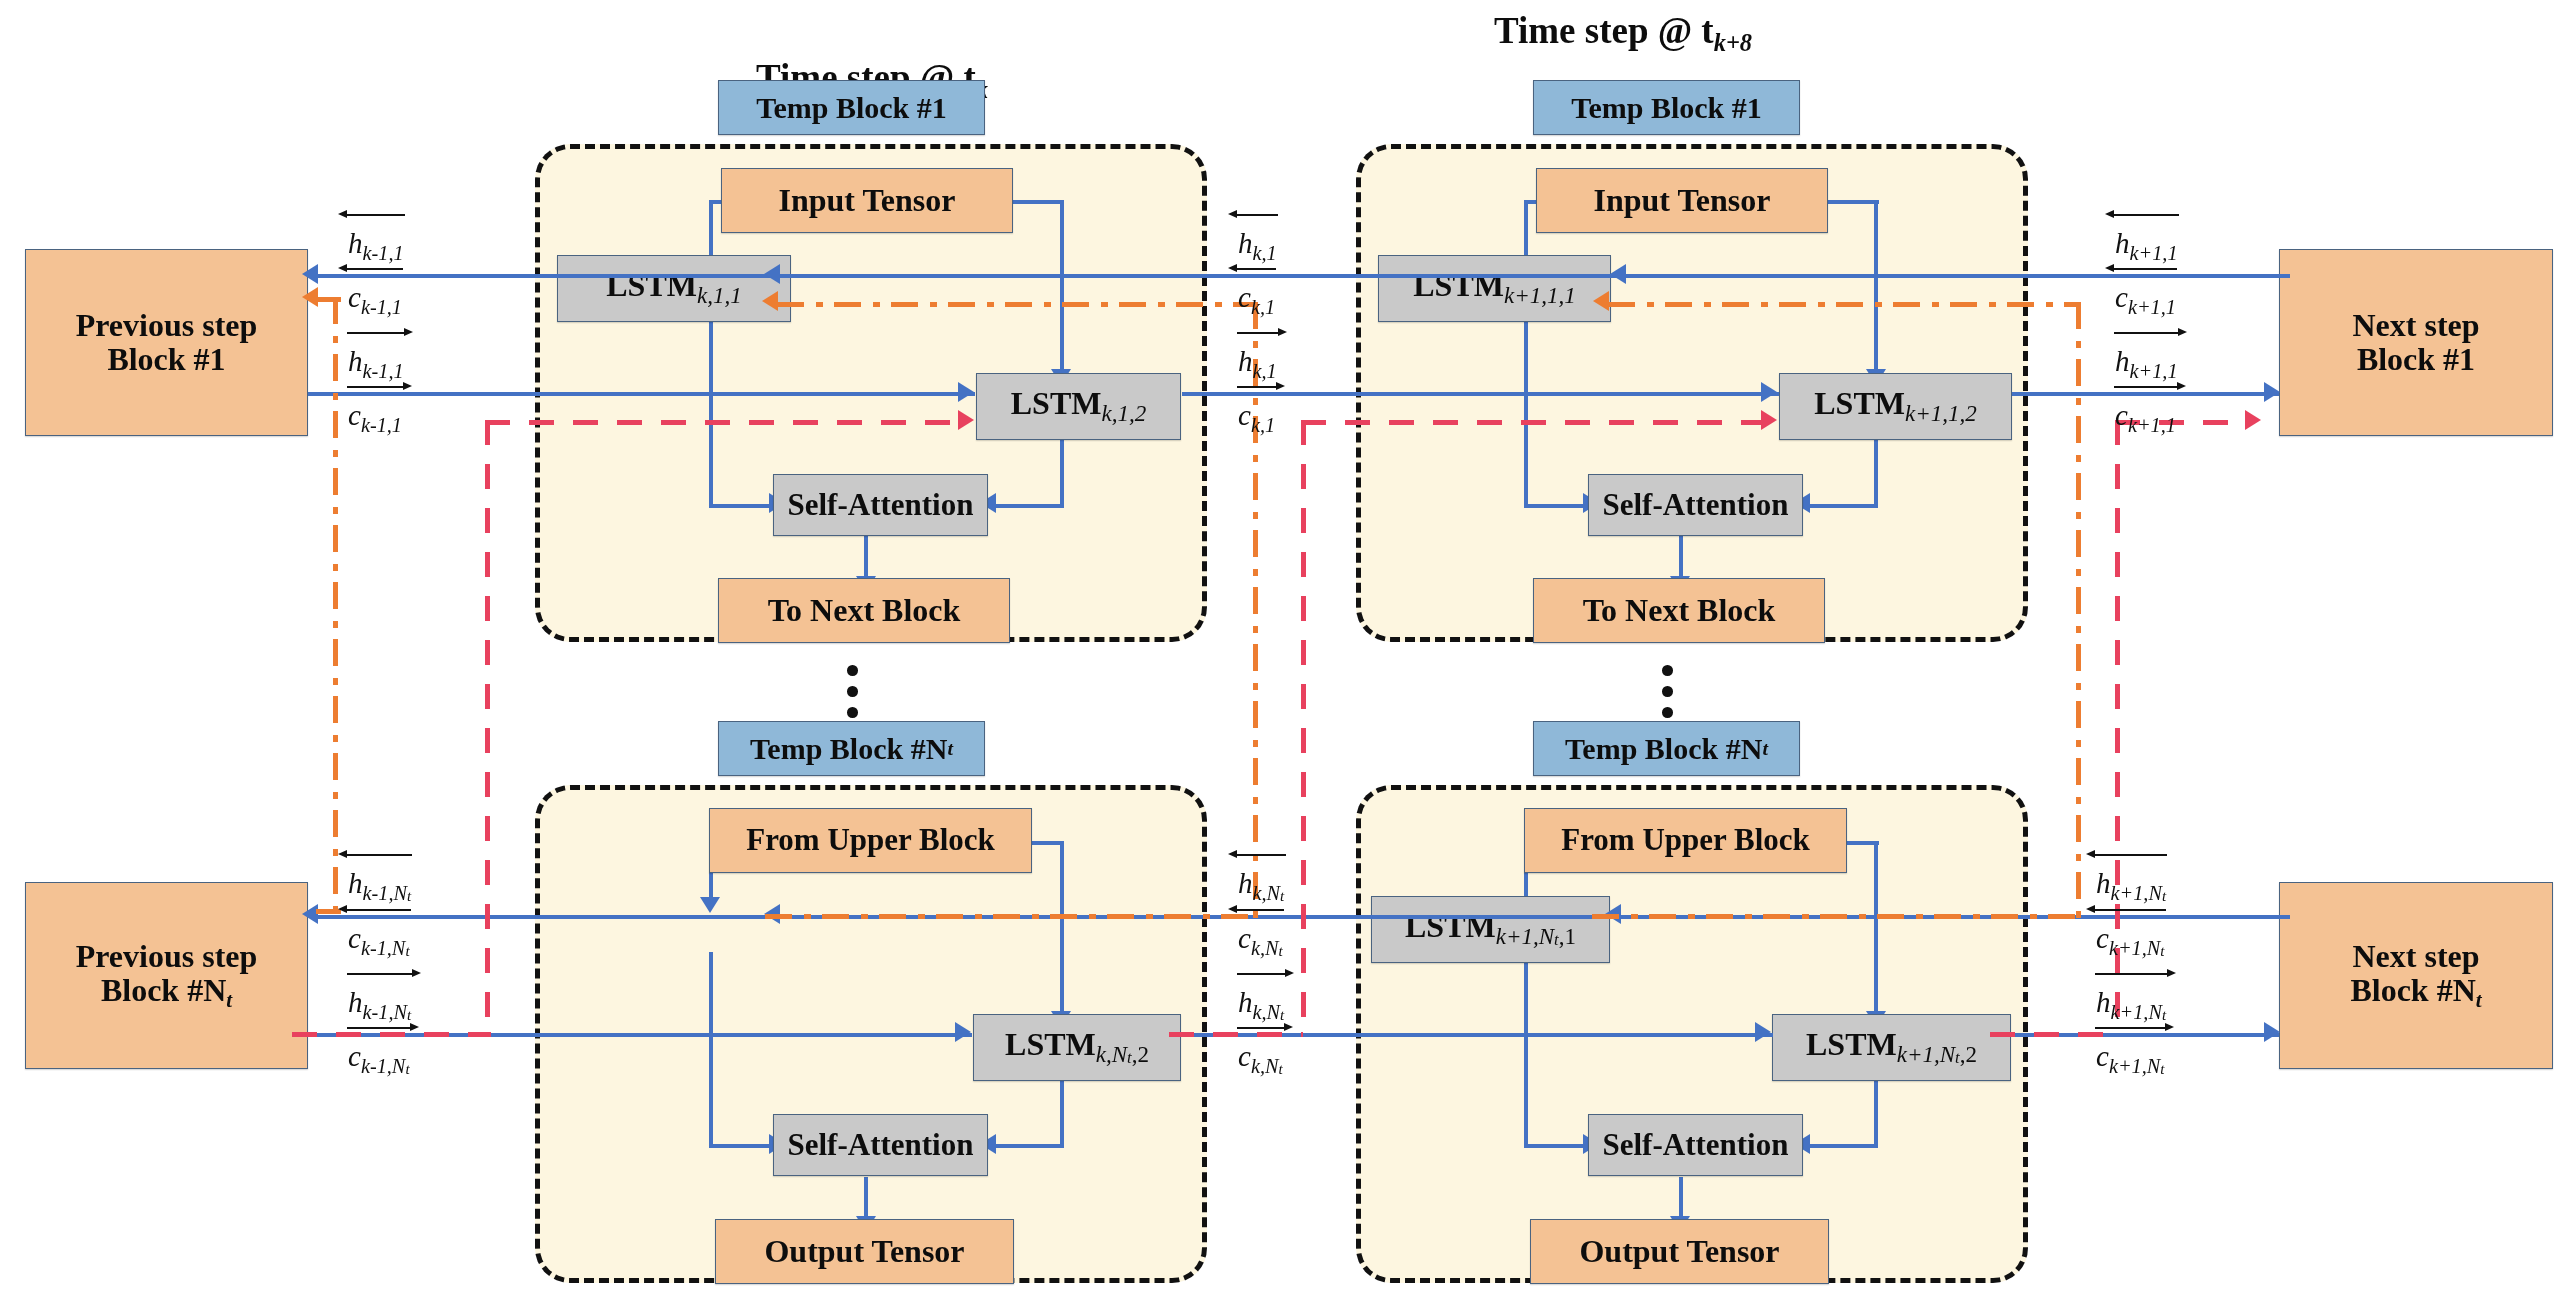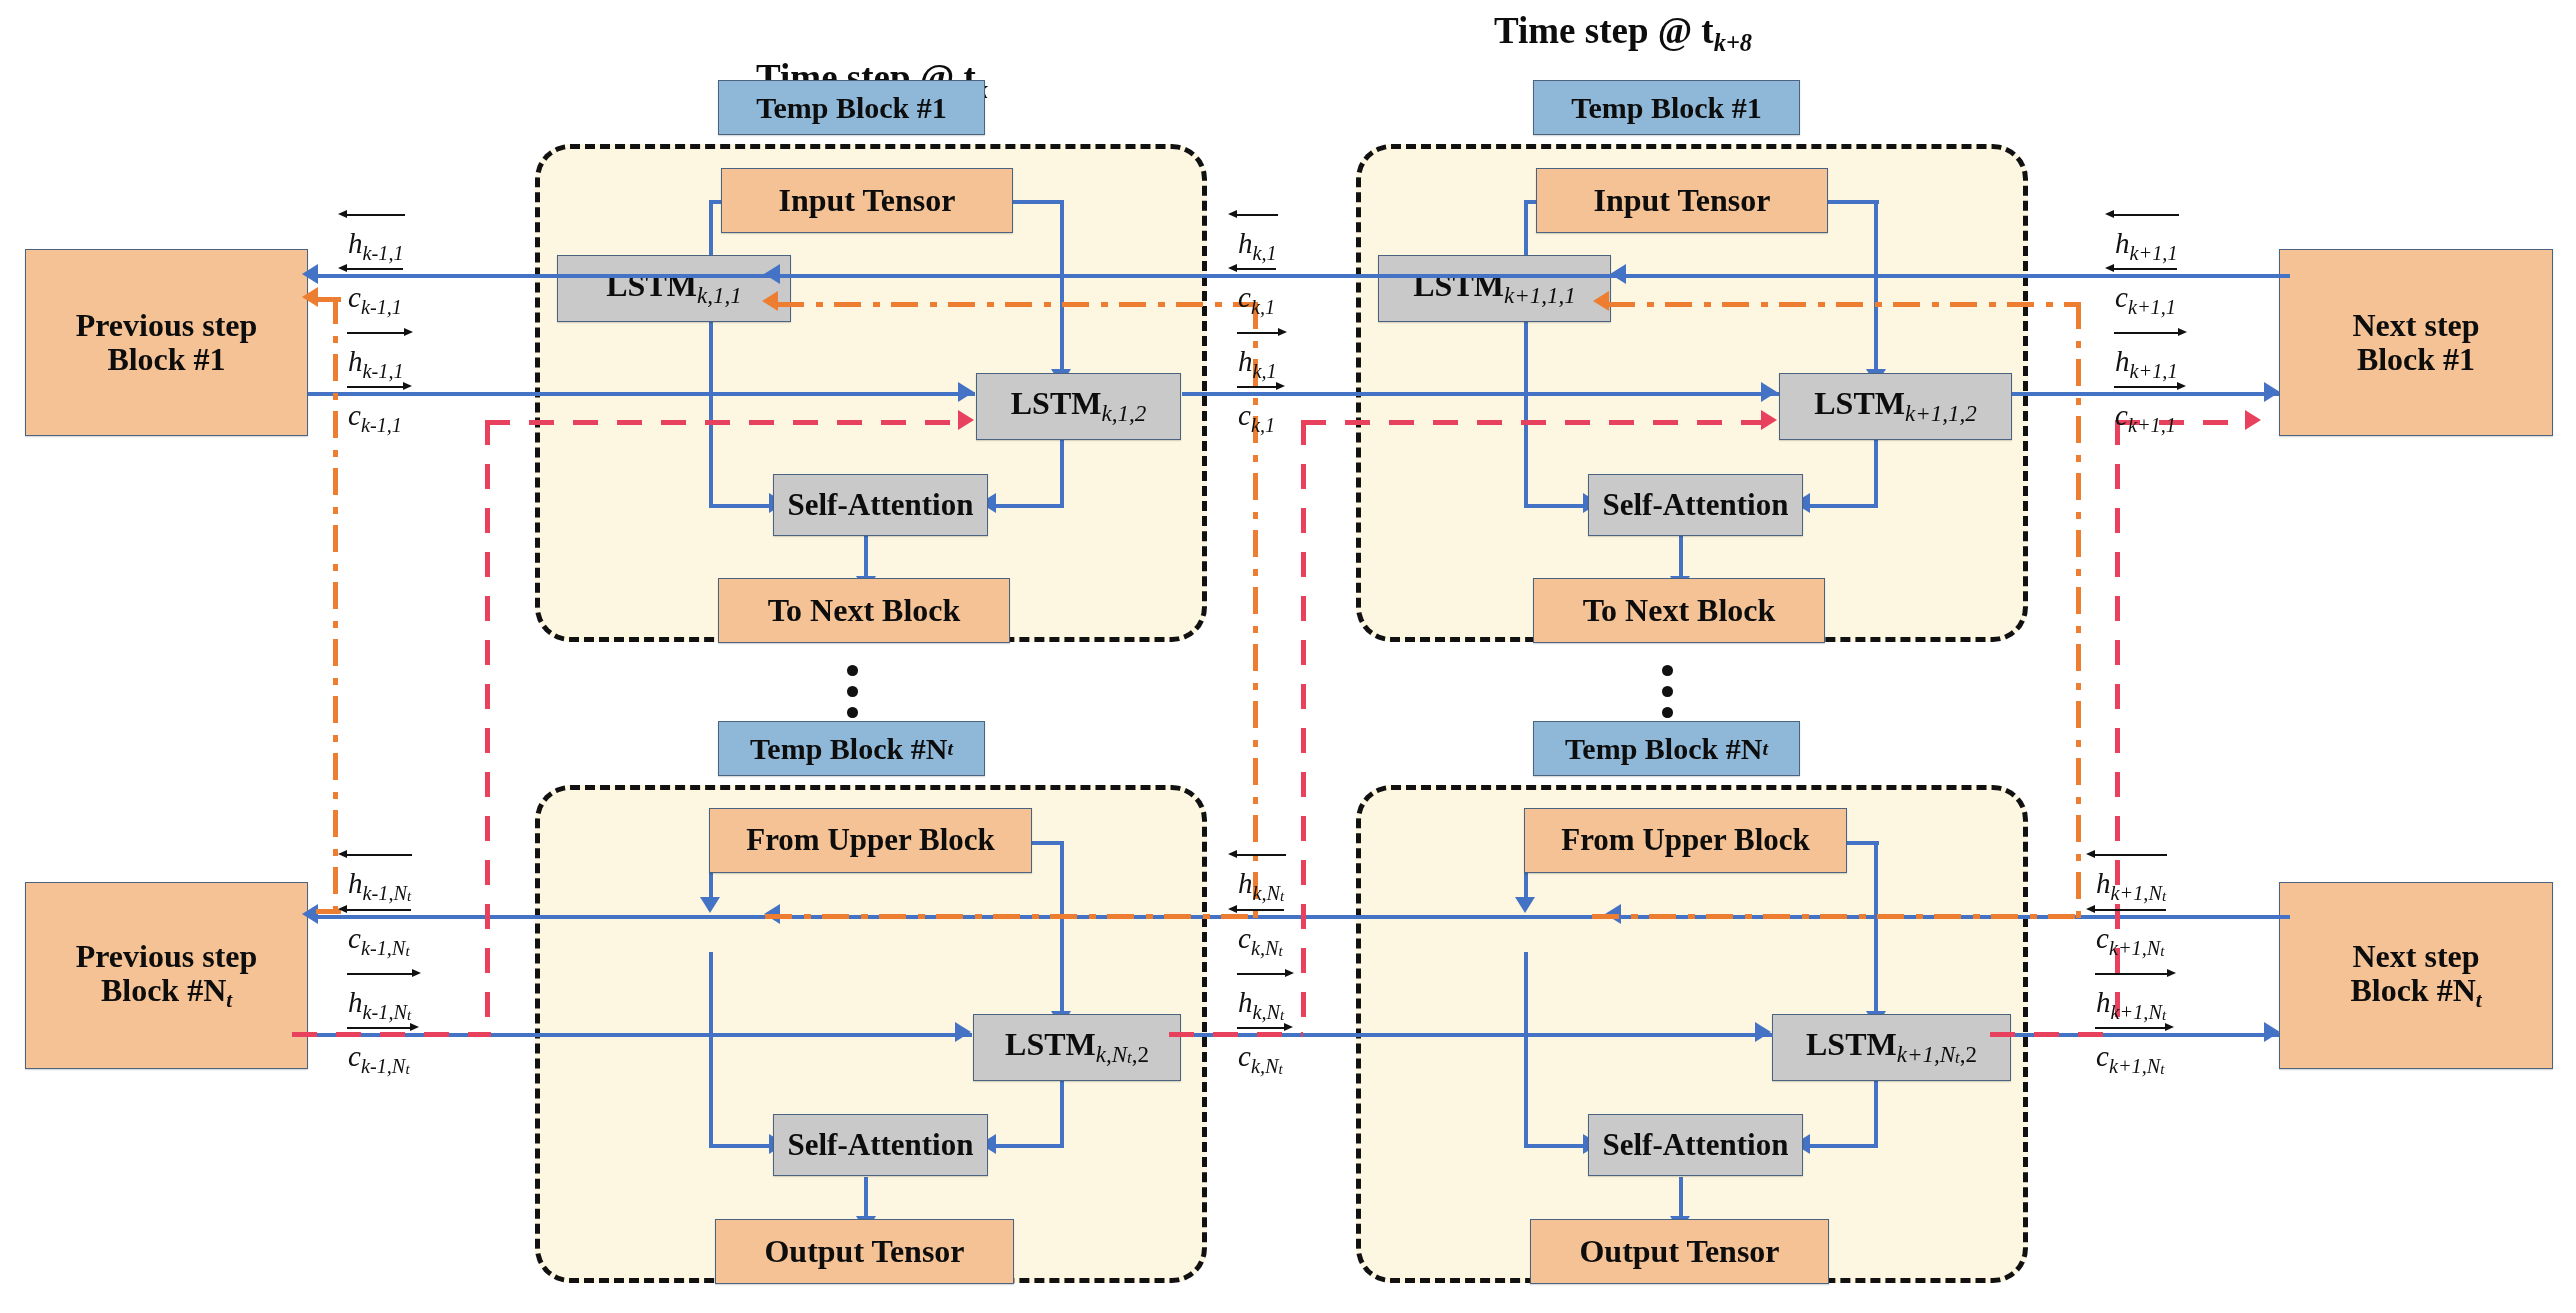--- a/index.html
+++ b/index.html
@@ -244,20 +244,23 @@
   <div class="arrow ar-right abs" style="left:1583px;top:1134px;"></div>
   <div class="ln vline abs" style="left:1874px;top:1070px;height:78px;"></div>
   <div class="ln hline abs" style="left:1800px;top:1144px;width:78px;"></div>
   <div class="arrow ar-left abs" style="left:1794px;top:1134px;"></div>
   <div class="ln vline abs" style="left:1679px;top:1177px;height:45px;"></div>
   <div class="arrow ar-down abs" style="left:1670px;top:1216px;"></div>
 
   <div class="abs nodebox orange" style="left:1524px;top:808px;width:323px;height:65px;font-size:31px;">
     <span>From Upper Block</span>
     </div>
+  <div class="abs nodebox gray" style="left:1371px;top:896px;width:239px;height:67px;">
+    <span class="lstmlabel">LSTM<span class="sb">k+1,N</span><span class="sbt">t</span><span class="sbn">,1</span></span>
+    </div>
   <div class="abs nodebox gray" style="left:1772px;top:1014px;width:239px;height:67px;">
     <span class="lstmlabel">LSTM<span class="sb">k+1,N</span><span class="sbt">t</span><span class="sbn">,2</span></span>
     </div>
   <div class="abs nodebox gray" style="left:1588px;top:1114px;width:215px;height:62px;font-size:31px;">
     <span>Self-Attention</span>
     </div>
   <div class="abs nodebox orange" style="left:1530px;top:1219px;width:299px;height:65px;font-size:32px;">
     <span>Output Tensor</span>
     </div>
 

